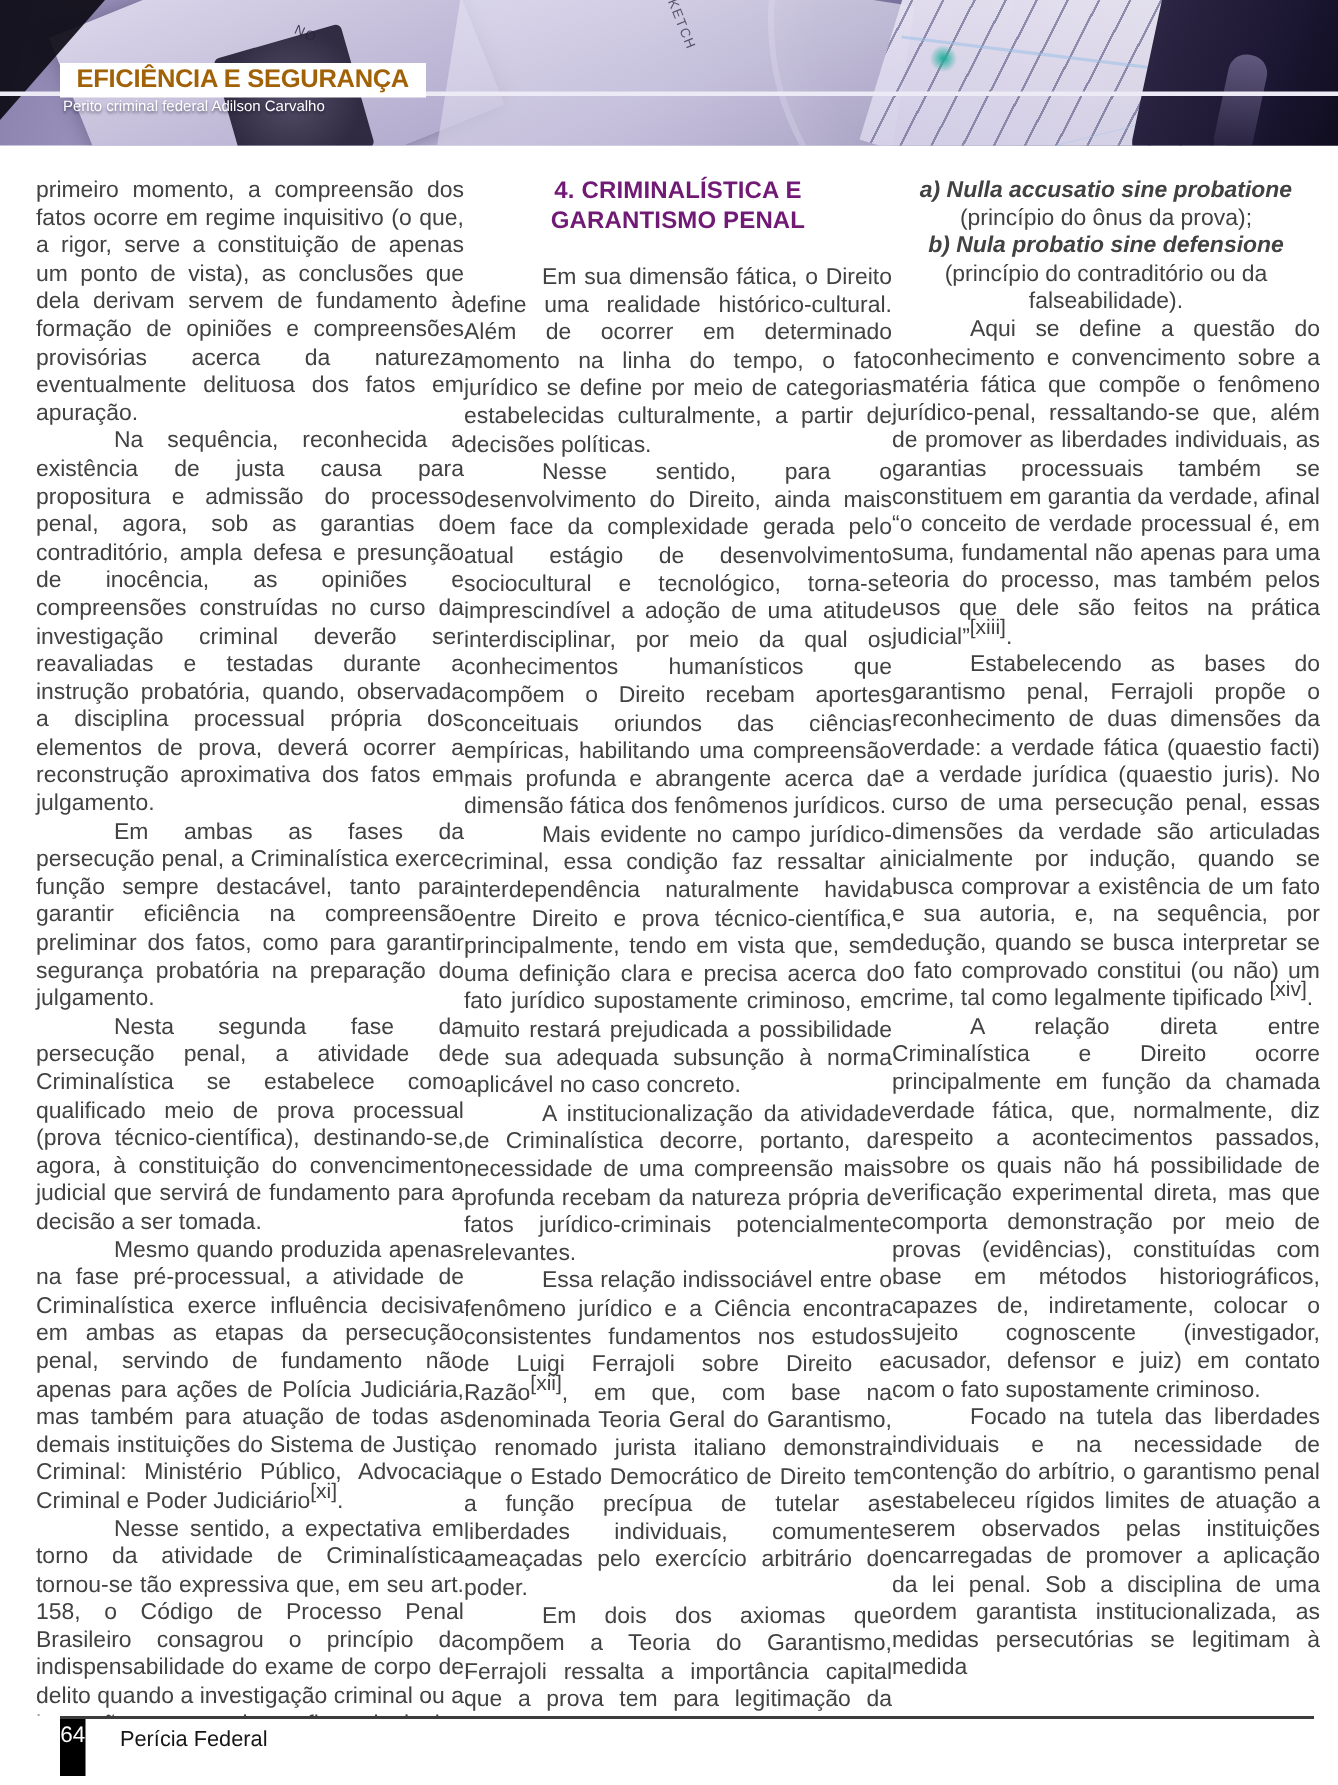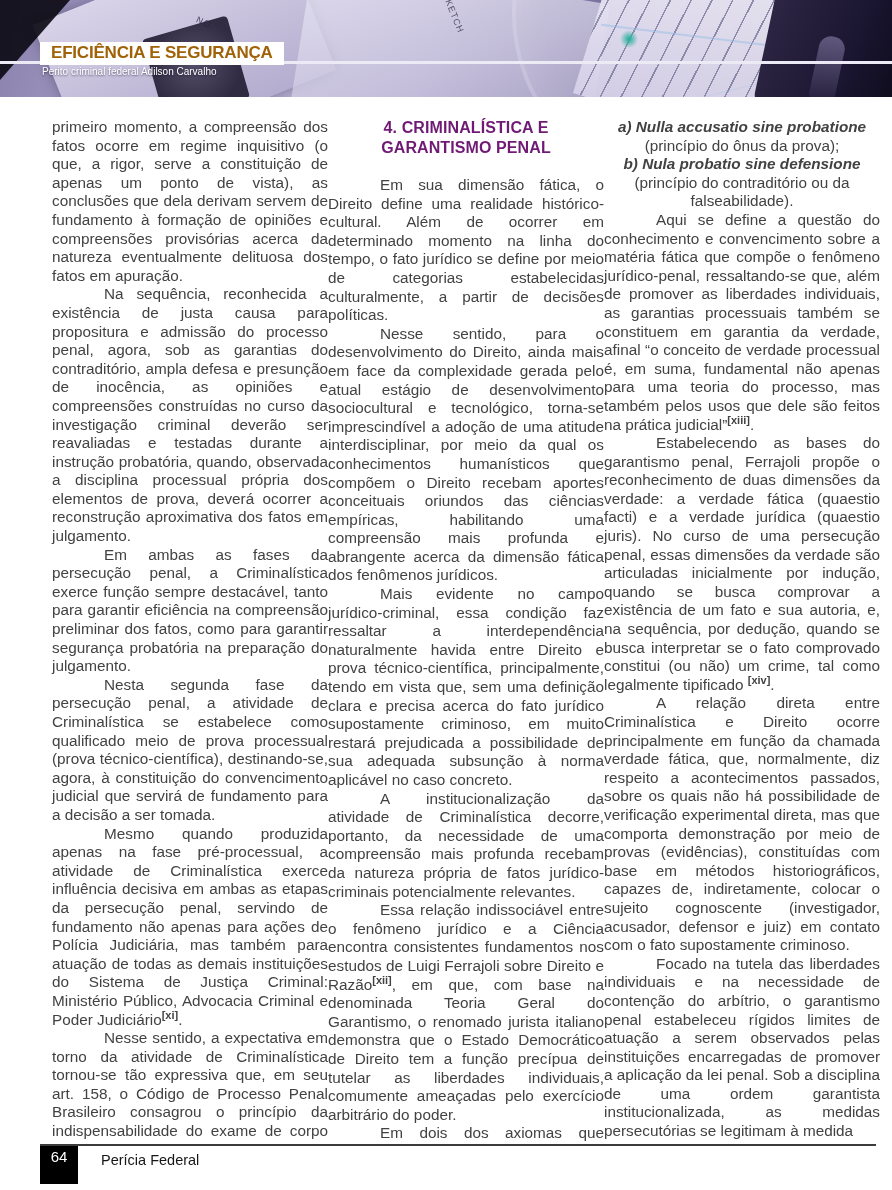--- a/index.html
+++ b/index.html
@@ -53,38 +53,38 @@
     background: #eceaf4; z-index: 2; }
   .section-title-box { position: absolute; left: 40px; top: 42px; z-index: 3;
     background: #ffffff; padding: 1px 11px 2px; font-size: 17px; font-weight: 700;
     color: #a16207; letter-spacing: -0.2px; white-space: nowrap; }
   .byline { position: absolute; left: 42px; top: 66px; z-index: 3; color: #ffffff;
     font-size: 10px; text-shadow: 0 1px 2px rgba(10,5,25,.55); white-space: nowrap; }
 
   
   .article {
     position: absolute; left: 0; top: 97px; width: 892px; height: 1047px;
-    padding: 21px 12px 0 52px; box-sizing: border-box;
+    padding: 21px 12px 0 24px; box-sizing: border-box;
     display: flex; overflow: hidden; border-radius: 29px;
   }
   .col { flex: 1 1 0; font-size: 15.3px; line-height: 18.6px; color: #424242;
     text-align: justify; hyphens: auto; -webkit-hyphens: auto; }
   .col p { margin: 0; }
   .col p.ind { text-indent: 52px; }
   .col p.ctr { text-align: center; text-indent: 0; padding: 0 4px; }
   .col-heading { font-size: 16px; font-weight: 700; color: #701a75; text-align: center;
     margin: 0 auto 19px; max-width: 212px; line-height: 19.5px; letter-spacing: .1px; }
   .bi { font-weight: 700; font-style: italic; }
-  sup { font-size: 11px; line-height: 0; font-weight: bold; }
+  sup { font-size: 14px; line-height: 0; }
 
   
   .footer { position: absolute; left: 0; top: 1144px; width: 892px; }
   .footer-rule { margin: 0 16px 0 40px; height: 1.5px; background: #3c3c3c; }
   .footer-row { display: flex; margin-left: 40px; align-items: flex-start; }
-  .page-number-box { width: 38px; height: 38px; background: #000000; color: #ffffff;
+  .page-number-box { width: 17px; height: 38px; background: #000000; color: #ffffff;
     font-size: 15px; text-align: center; padding-top: 2px; box-sizing: border-box; }
   .publication { margin-left: 23px; margin-top: 6px; font-size: 14.5px; color: #161616; }
 </style>
 </head>
 <body>
 
 <div class="page">
 
   <div class="header-photo">
     <div class="ph-card"></div>

